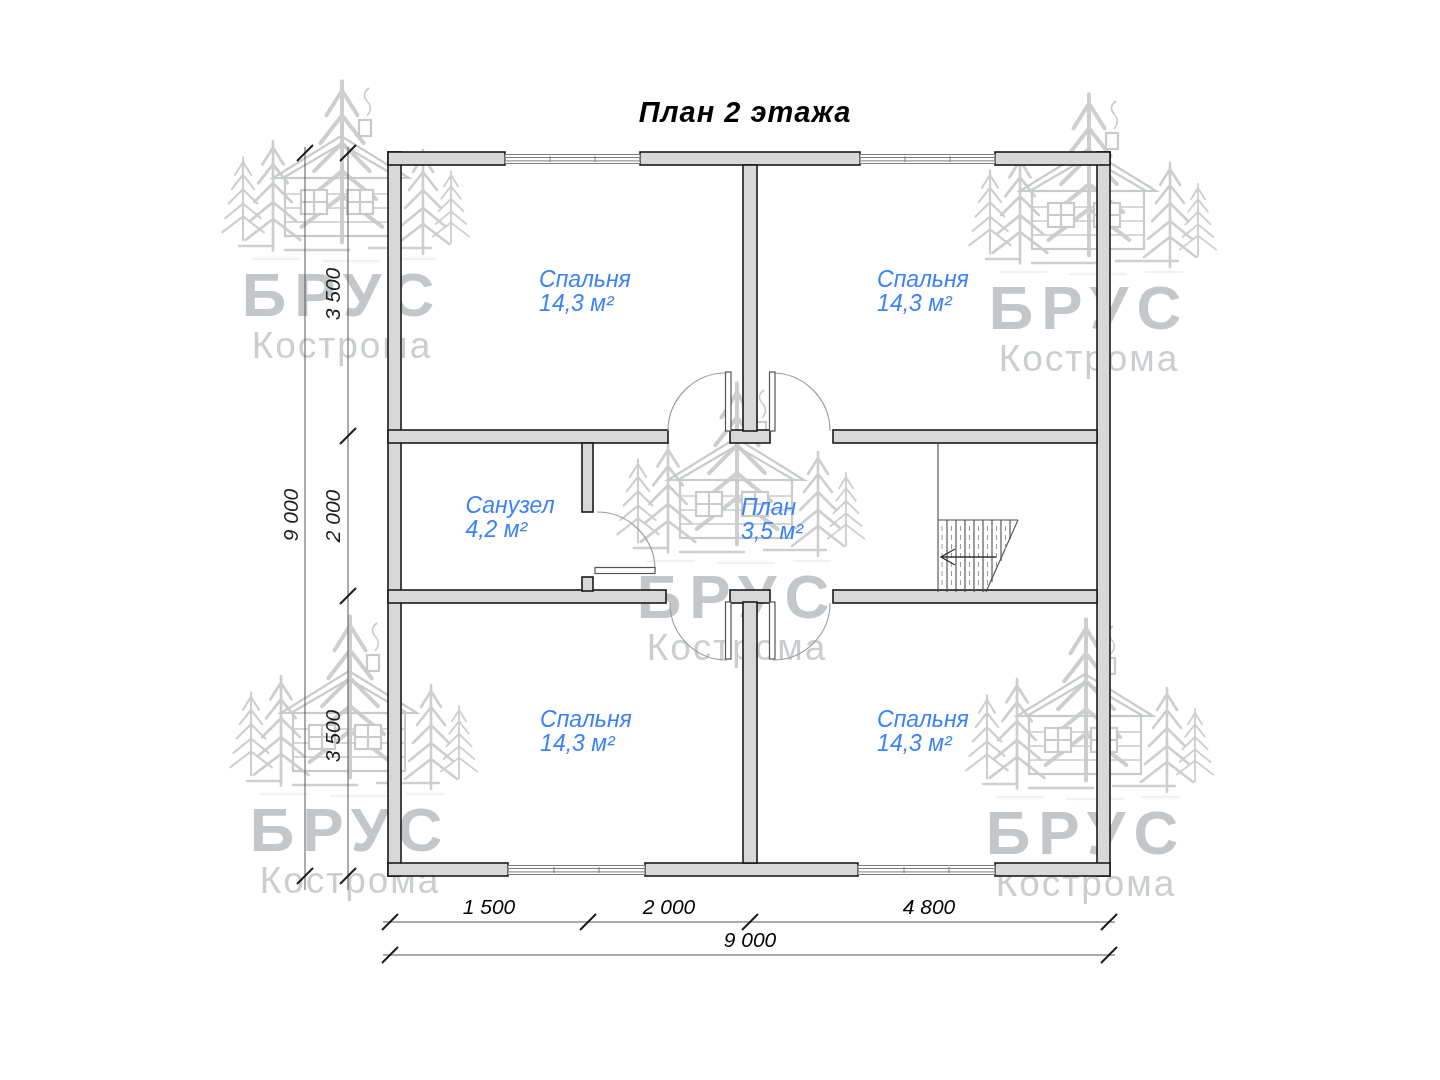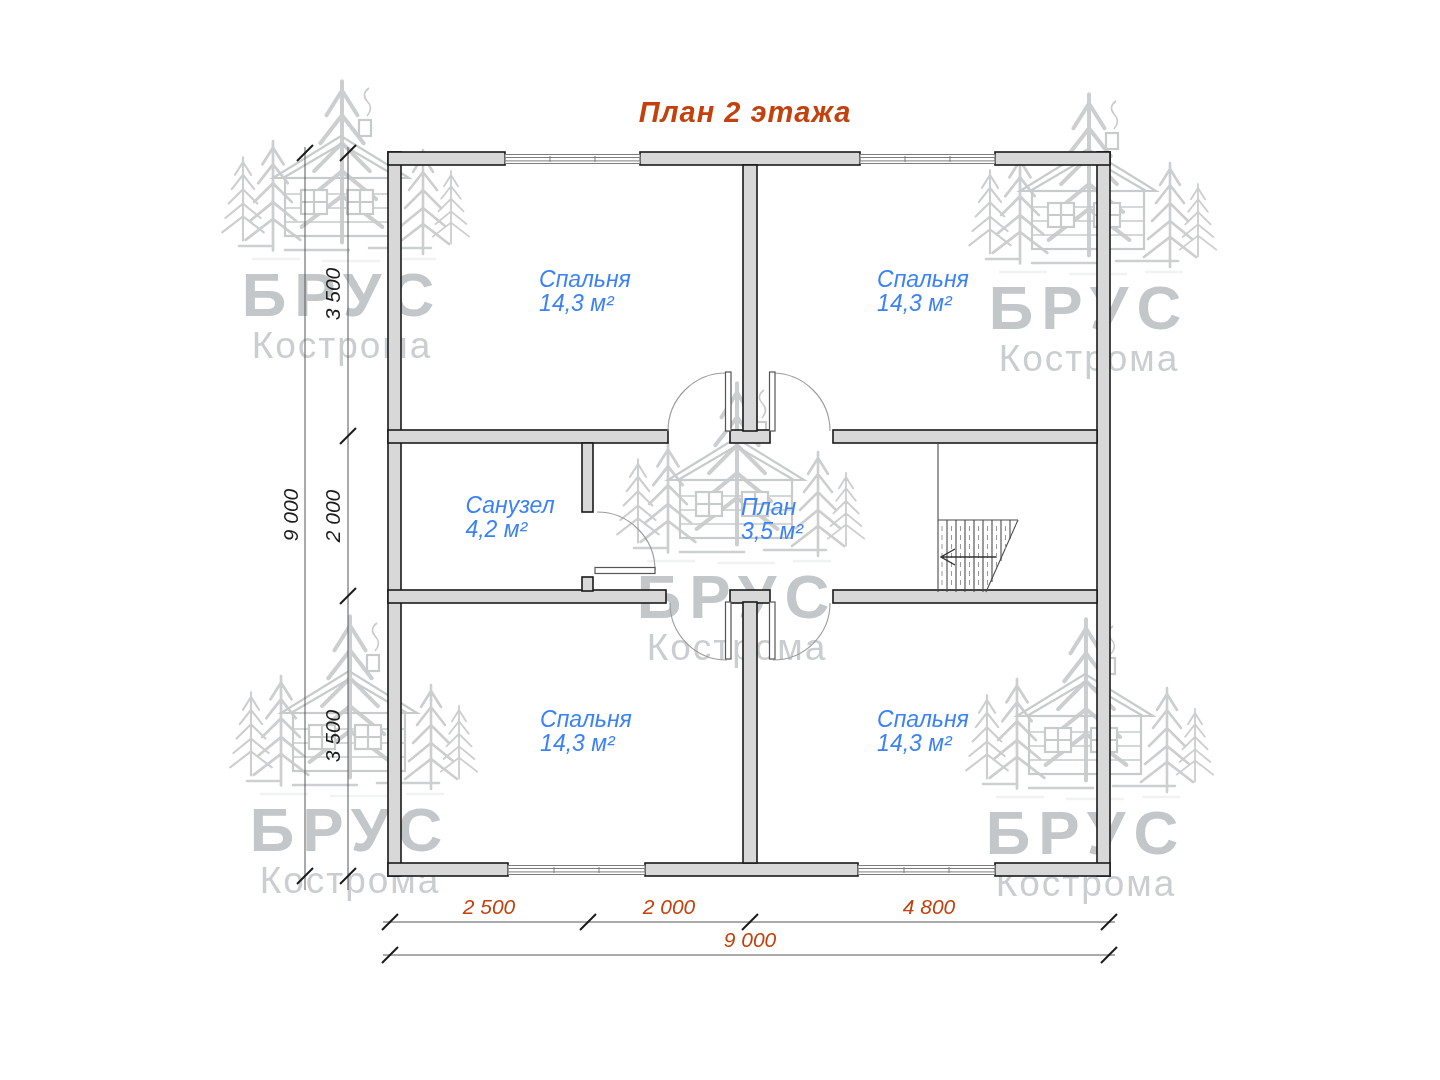--- a/index.html
+++ b/index.html
@@ -1,20 +1,20 @@
 <!DOCTYPE html>
 <html><head>
 <meta charset="utf-8">
 <style>
   html,body{margin:0;padding:0;background:#fff;}
   #stage{position:relative;width:1440px;height:1080px;background:#ffffff;overflow:hidden;
          font-family:"Liberation Sans", sans-serif;}
   #plan-svg{position:absolute;left:0;top:0;width:1440px;height:1080px;}
   .lbl{position:absolute;transform:translate(-50%,-50%);white-space:nowrap;
-       font-style:italic;color:#c2410c;text-align:center;line-height:1.05;}
+       font-style:italic;color:#000000;text-align:center;line-height:1.05;}
   .title{font-size:29px;font-weight:bold;letter-spacing:1px;}
   .room-label{position:absolute;transform:translate(-50%,-50%);text-align:left;
        font-style:italic;color:#3b82f6;font-size:23px;line-height:24px;white-space:nowrap;}
   .dim{font-size:21px;}
   .dim-rot{position:absolute;transform:translate(-50%,-50%) rotate(-90deg);
        white-space:nowrap;font-style:italic;color:#1c1c1c;font-size:21px;}
 </style>
 </head>
 <body>
 
@@ -205,18 +205,18 @@
   <div class="room-label" style="left:923px;top:731px">
     <div>Спальня</div>
     <div>14,3 м²</div>
   </div>
 
   <div class="dim-rot" style="left:333px;top:294px">3 500</div>
   <div class="dim-rot" style="left:333px;top:516px">2 000</div>
   <div class="dim-rot" style="left:333px;top:736px">3 500</div>
   <div class="dim-rot" style="left:291px;top:515px">9 000</div>
 
-  <div class="lbl dim" style="left:489px;top:907px">2 500</div>
+  <div class="lbl dim" style="left:489px;top:907px">1 500</div>
   <div class="lbl dim" style="left:669px;top:907px">2 000</div>
   <div class="lbl dim" style="left:929px;top:907px">4 800</div>
   <div class="lbl dim" style="left:750px;top:940px">9 000</div>
 
 </div>
 
 </body></html>

